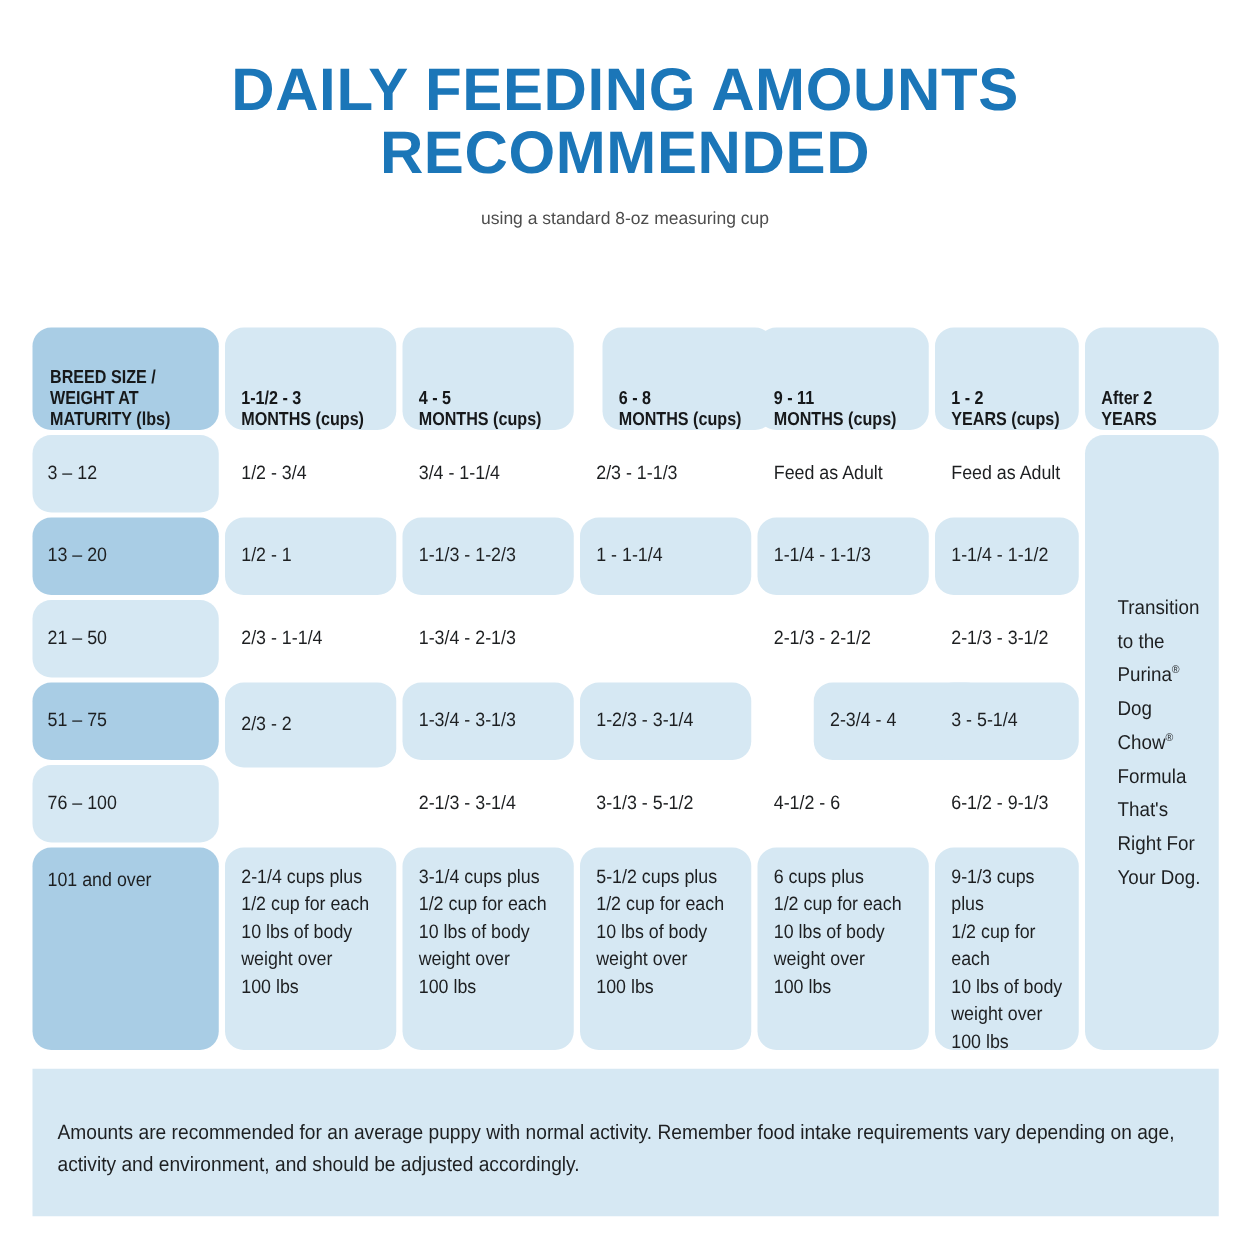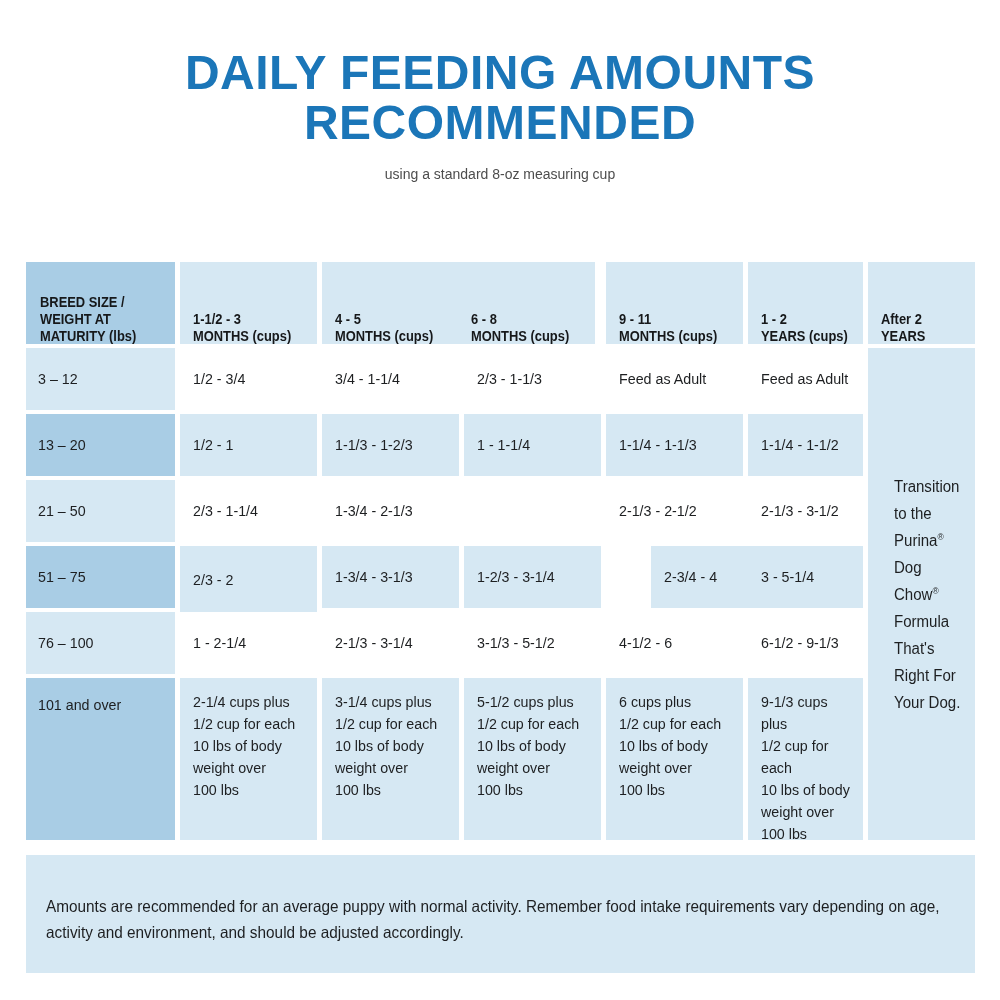--- a/index.html
+++ b/index.html
@@ -54,20 +54,21 @@
   }
   .grid {
     position: relative;
     width: 949px;
     height: 578px;
   }
   .cell {
     position: absolute;
     box-sizing: border-box;
     overflow: hidden;
+    border-radius: 15px;
   }
   
   .bg-white   { background: #ffffff; }
   .bg-light   { background: #d6e8f3; }
   .bg-dark    { background: #a9cde5; }
   .bg-head    { background: #d6e8f3; }
   .bg-headkey { background: #a9cde5; }
 
   .head-text {
     font-family: "Liberation Sans", sans-serif;
@@ -185,21 +186,21 @@
             <span class="head-text">1-1/2 - 3
 MONTHS (cups)</span>
           </div>
       </div>
       <div class="cell bg-head" style="left:296px;top:0px;width:137px;height:82px;">
         <div class="head-pad">
             <span class="head-text">4 - 5
 MONTHS (cups)</span>
           </div>
       </div>
-      <div class="cell bg-head" style="left:432px;top:0px;width:137px;height:82px;">
+      <div class="cell bg-head" style="left:456px;top:0px;width:137px;height:82px;">
         <div class="head-pad">
             <span class="head-text">6 - 8
 MONTHS (cups)</span>
           </div>
       </div>
       <div class="cell bg-head" style="left:580px;top:0px;width:137px;height:82px;">
         <div class="head-pad">
             <span class="head-text">9 - 11
 MONTHS (cups)</span>
           </div>
@@ -332,25 +333,20 @@
       </div>
       <div class="cell bg-light" style="left:722px;top:284px;width:115px;height:62px;">
         <div class="data-pad">
             <span class="data-text">3 - 5-1/4</span>
           </div>
       </div>
 
       <div class="cell bg-light" style="left:0px;top:350px;width:149px;height:62px;">
         <div class="data-pad data-pad-key">
             <span class="data-text">76 – 100</span>
-          </div>
-      </div>
-      <div class="cell bg-white" style="left:154px;top:350px;width:137px;height:62px;">
-        <div class="data-pad">
-            <span class="data-text">1 - 2-1/4</span>
           </div>
       </div>
       <div class="cell bg-white" style="left:296px;top:350px;width:137px;height:62px;">
         <div class="data-pad">
             <span class="data-text">2-1/3 - 3-1/4</span>
           </div>
       </div>
       <div class="cell bg-white" style="left:438px;top:350px;width:137px;height:62px;">
         <div class="data-pad">
             <span class="data-text">3-1/3 - 5-1/2</span>

